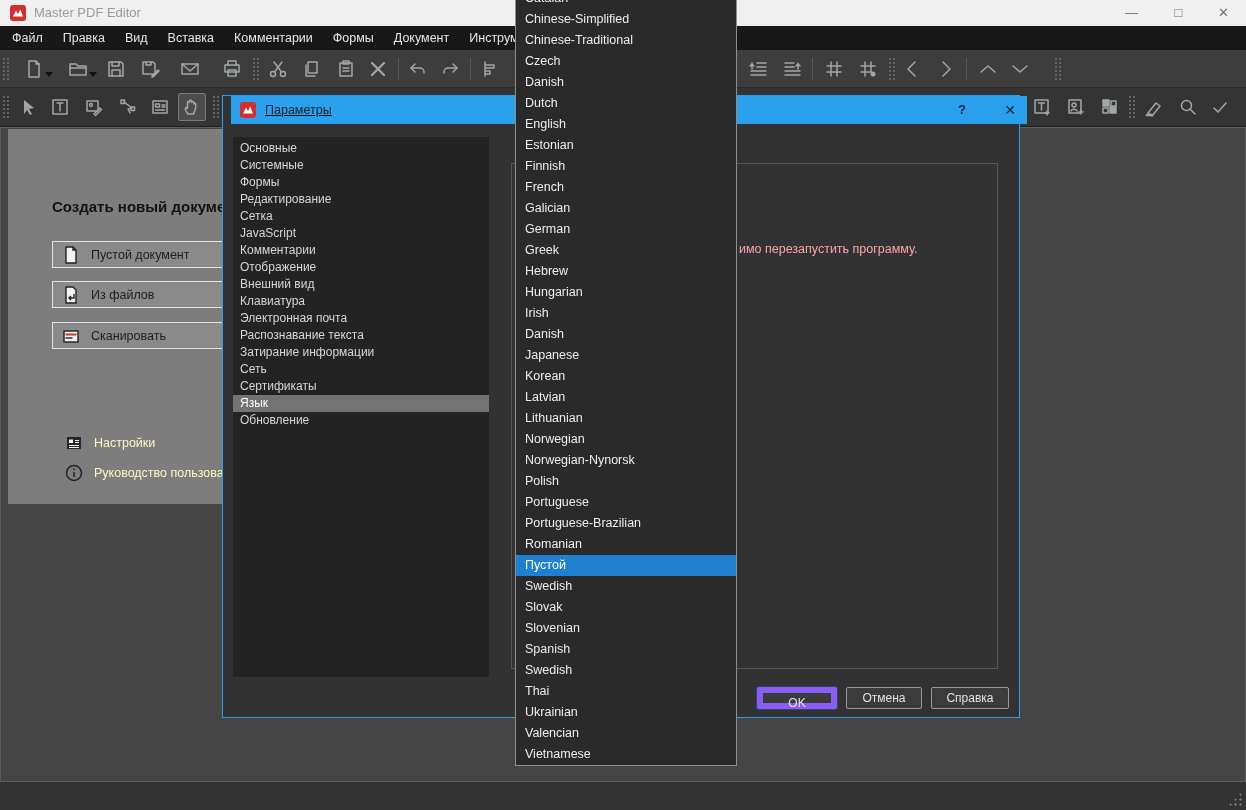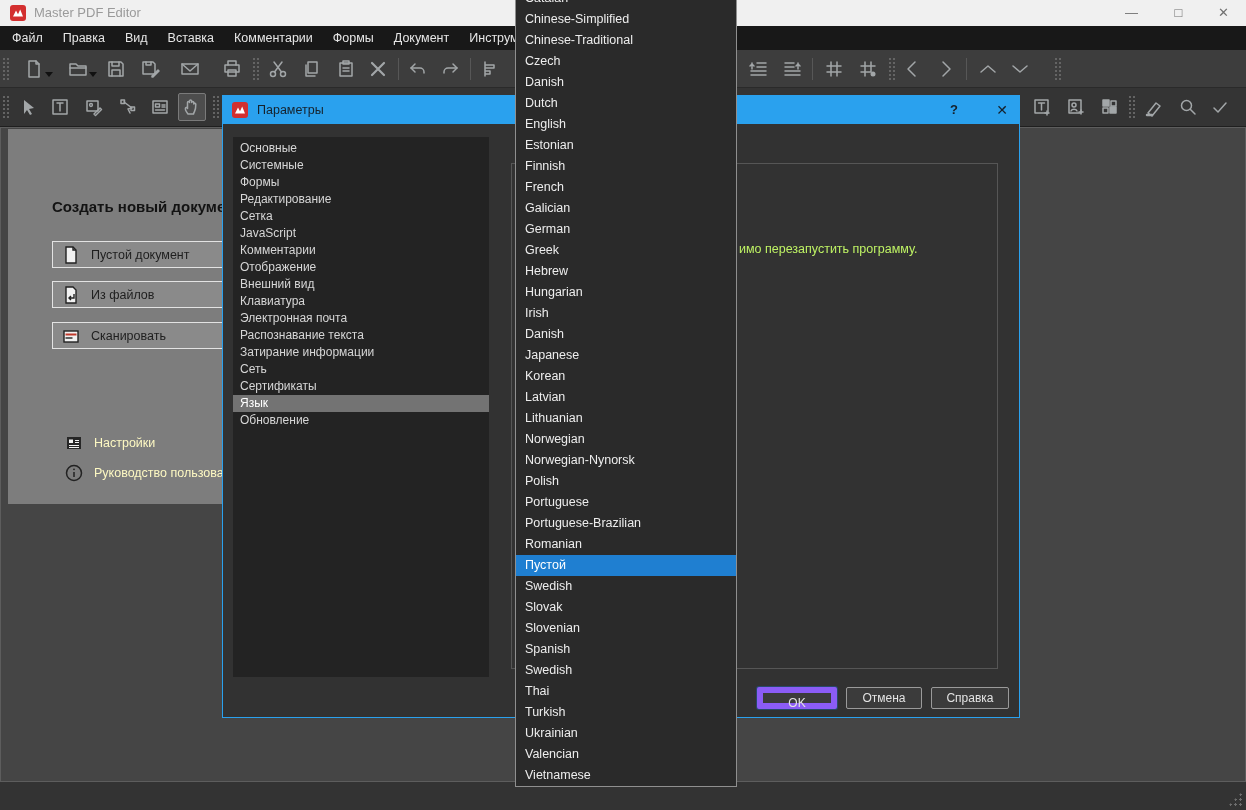--- a/index.html
+++ b/index.html
@@ -52,36 +52,36 @@
   .welcome-link span.lbl { font-size:12.5px; color:#fef9c3; margin-left:10px; }
 
   #status-strip { position:absolute; left:0; top:782px; width:1246px; height:28px; background:#333333; }
   #resize-grip { position:absolute; right:4px; bottom:4px; width:14px; height:14px;
                  background-image:radial-gradient(circle,#6e6e6e 1.2px,transparent 1.4px);
                  background-size:5px 5px; clip-path:polygon(100% 0,100% 100%,0 100%); }
 
   
   #dialog { position:absolute; left:222px; top:95px; width:798px; height:623px; background:#323232;
             border:1px solid #2aa1ee; z-index:50; }
-  #dialog-titlebar { position:absolute; left:0; top:0; width:100%; height:28px; background:#2aa1ee;
-                     display:flex; align-items:center; }
+  #dialog-titlebar { position:absolute; left:8px; top:0; width:100%; height:28px; background:#2aa1ee;
+                     display:flex; align-items:center;text-decoration:underline; }
   #dialog-logo { width:16px; height:16px; margin-left:9px; }
   #dialog-title { font-size:12.5px; color:#16222c; margin-left:9px; }
   #dialog-help { position:absolute; left:716px; top:0; width:30px; height:28px; text-align:center;
                  line-height:28px; color:#15202a; font-size:13px; font-weight:bold; }
   #dialog-close { position:absolute; left:762px; top:0; width:34px; height:28px; text-align:center;
                   line-height:28px; color:#15202a; font-size:14px; }
   #category-list { position:absolute; left:10px; top:41px; width:256px; height:540px; background:#232323;
                    padding-top:3px; }
   .cat-item { height:17px; line-height:17px; font-size:12px; color:#d6d6d6; padding-left:7px;
               white-space:nowrap; overflow:hidden; }
   .cat-item.selected { background:#737373; color:#ffffff; }
   #groupbox { position:absolute; left:288px; top:67px; width:487px; height:506px;
               border:1px solid #565656; }
-  #restart-note { position:absolute; left:516px; top:146px; font-size:12.5px; color:#bef264; }
+  #restart-note { position:absolute; left:516px; top:146px; font-size:12.5px; color:#fca5a5; }
   .dlg-btn { position:absolute; top:591px; height:22px; background:#3b3b3b; border:1px solid #9a9a9a;
              border-radius:2px; color:#e3e3e3; font-size:12px; text-align:center; line-height:20px; }
   #ok-btn { left:534px; width:80px; border:6px solid #8b5cf6; box-shadow:0 0 0 1px #27496b; }
   #cancel-btn { left:623px; width:76px; }
   #help-btn { left:708px; width:78px; }
 
   
   #language-list { position:absolute; left:515px; top:-13px; width:222px; z-index:100;
                    background:#2a2a2a; border:1px solid #8f8f8f; }
   .lang-item { height:21px; line-height:21px; font-size:12.5px; color:#ededed; padding-left:9px;
@@ -461,17 +461,16 @@
     <div class="lang-item">Portuguese</div>
     <div class="lang-item">Portuguese-Brazilian</div>
     <div class="lang-item">Romanian</div>
     <div class="lang-item selected">Пустой</div>
     <div class="lang-item">Swedish</div>
     <div class="lang-item">Slovak</div>
     <div class="lang-item">Slovenian</div>
     <div class="lang-item">Spanish</div>
     <div class="lang-item">Swedish</div>
     <div class="lang-item">Thai</div>
-    <div class="lang-item">Turkish</div>
     <div class="lang-item">Ukrainian</div>
     <div class="lang-item">Valencian</div>
     <div class="lang-item">Vietnamese</div>
   </div>
 
 </body></html>

